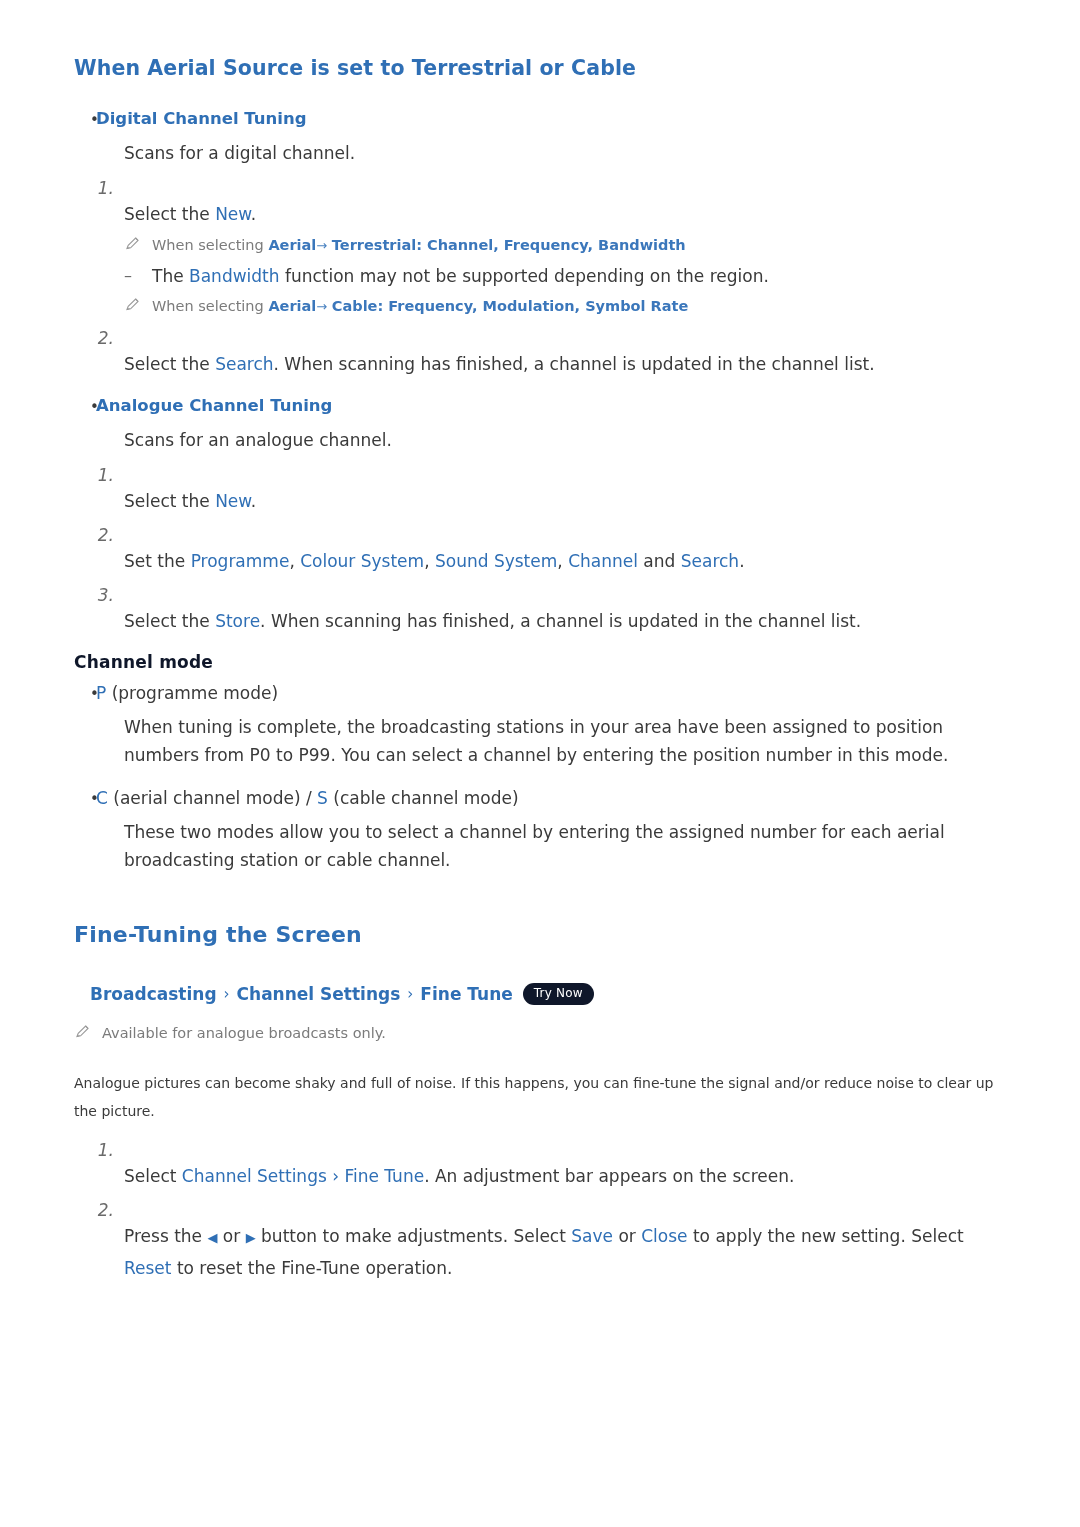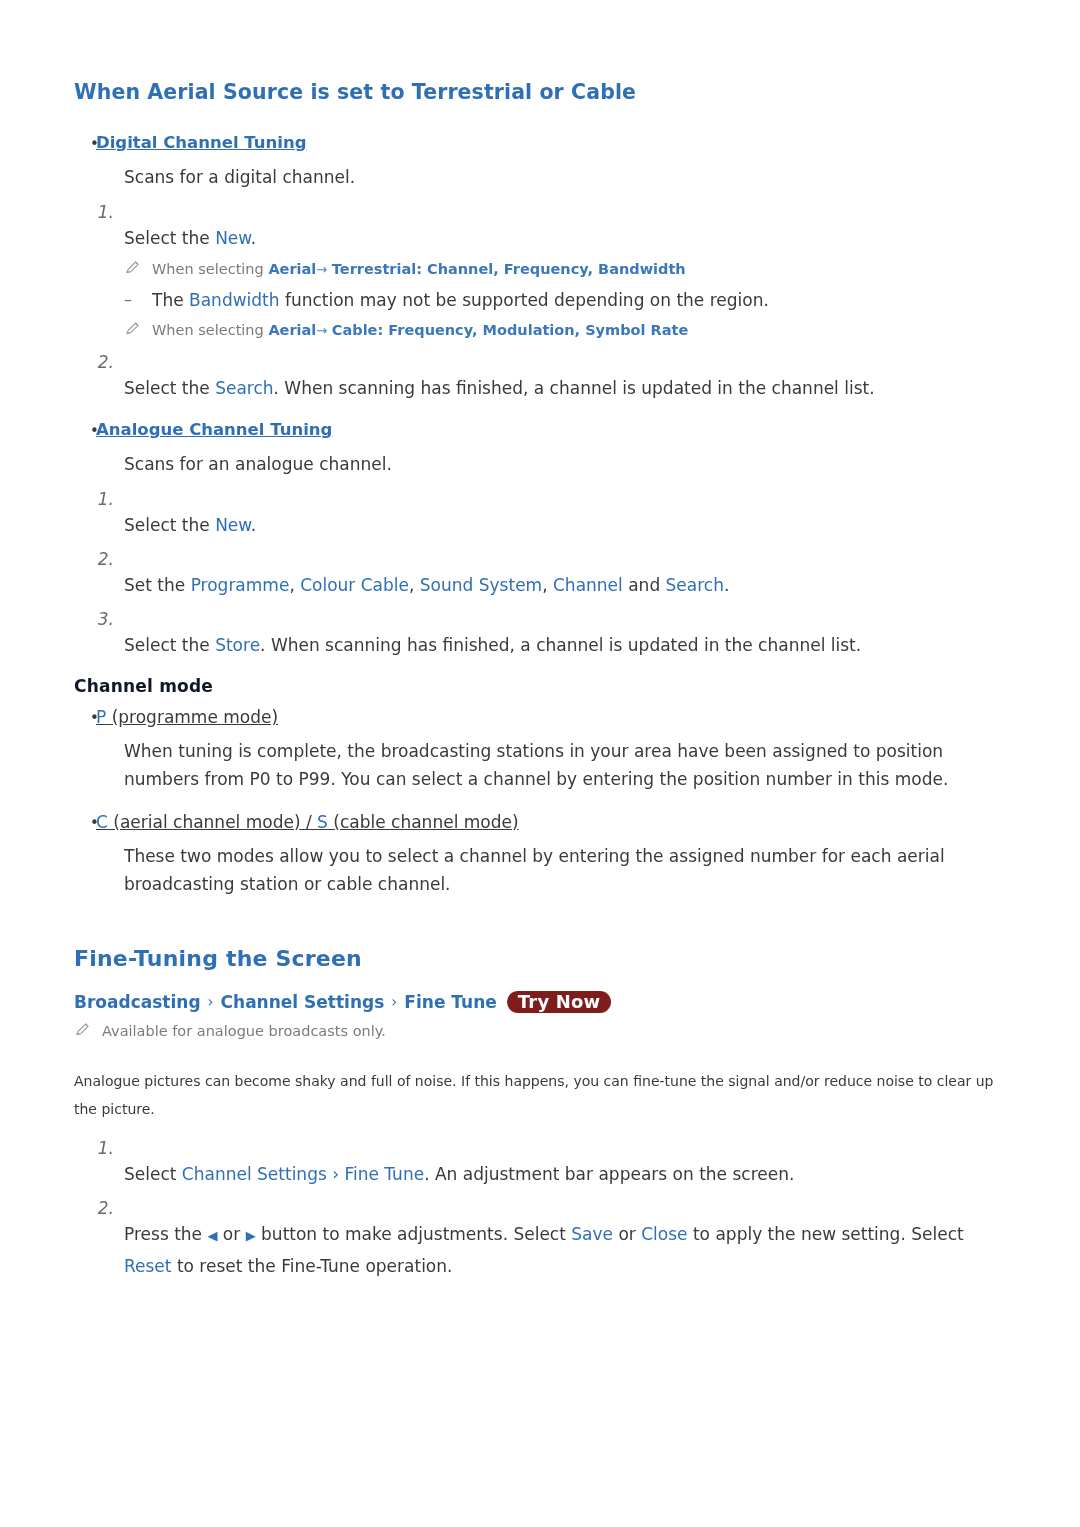--- a/index.html
+++ b/index.html
@@ -12,21 +12,21 @@
     height: 1527px;
     font-family: "DejaVu Sans", sans-serif;
     color: #3a3a3a;
     -webkit-font-smoothing: antialiased;
   }
   .page {
     position: relative;
     width: 1080px;
     height: 1527px;
     box-sizing: border-box;
-    padding: 80px 74px 0 74px;
+    padding: 56px 74px 0 74px;
   }
   
   .blue       { color: #2f6fb5; }
   .blue-b     { color: #2f6fb5; font-weight: bold; }
   .hl         { color: #2f6fb5; }
 
   h1.section-title {
     font-size: 20.5px;
     font-weight: bold;
     color: #2f6fb5;
@@ -57,21 +57,20 @@
     line-height: 26px;
     color: #3a3a3a;
   }
   .bullet-dot::before {
     content: "\2022";
     font-size: 15px;
   }
   .bullet-text {
     font-size: 17px;
     line-height: 26px;
-    text-decoration: underline;
   }
   .bullet-text.blue-b { font-size: 16.5px; font-weight: bold; }
 
   
   .indent-para {
     font-size: 17px;
     line-height: 28px;
     margin: 0 0 6px 0;
     padding-left: 50px;
   }
@@ -149,35 +148,35 @@
     letter-spacing: .2px;
   }
 
   
   .breadcrumb {
     font-size: 17px;
     font-weight: bold;
     color: #2f6fb5;
     display: flex;
     align-items: center;
-    margin: 0;
+    margin: 16px;
     flex-wrap: wrap;
   }
   .breadcrumb .sep {
     margin: 0 7px;
     font-weight: normal;
     font-size: 15px;
     color: #2f6fb5;
   }
   .trynow {
     display: inline-block;
-    background: #7f1d1d;
+    background: #0f172a;
     color: #ffffff;
-    font-size: 18px;
-    font-weight: bold;
+    font-size: 12px;
+    font-weight: normal;
     border-radius: 11px;
     padding: 2px 11px 3px 11px;
     margin-left: 10px;
     line-height: 17px;
     letter-spacing: .2px;
   }
 
   .body-para {
     font-size: 14px;
     line-height: 28px;
@@ -250,21 +249,21 @@
 
   <div class="indent-para">Scans for an analogue channel.</div>
 
   <div class="num-row">
     <span class="num-idx">1.</span>
     <span class="num-text"><span>Select the </span><span class="hl">New</span><span>.</span></span>
   </div>
 
   <div class="num-row">
     <span class="num-idx">2.</span>
-    <span class="num-text"><span>Set the </span><span class="hl">Programme</span>, <span class="hl">Colour Cable</span>, <span class="hl">Sound System</span>, <span class="hl">Channel</span><span> and </span><span class="hl">Search</span><span>.</span></span>
+    <span class="num-text"><span>Set the </span><span class="hl">Programme</span>, <span class="hl">Colour System</span>, <span class="hl">Sound System</span>, <span class="hl">Channel</span><span> and </span><span class="hl">Search</span><span>.</span></span>
   </div>
 
   <div class="num-row">
     <span class="num-idx">3.</span>
     <span class="num-text"><span>Select the </span><span class="hl">Store</span><span>. When scanning has finished, a channel is updated in the channel list.</span></span>
   </div>
 
   <div class="sub-head">Channel mode</div>
 
   <div class="bullet-row">

